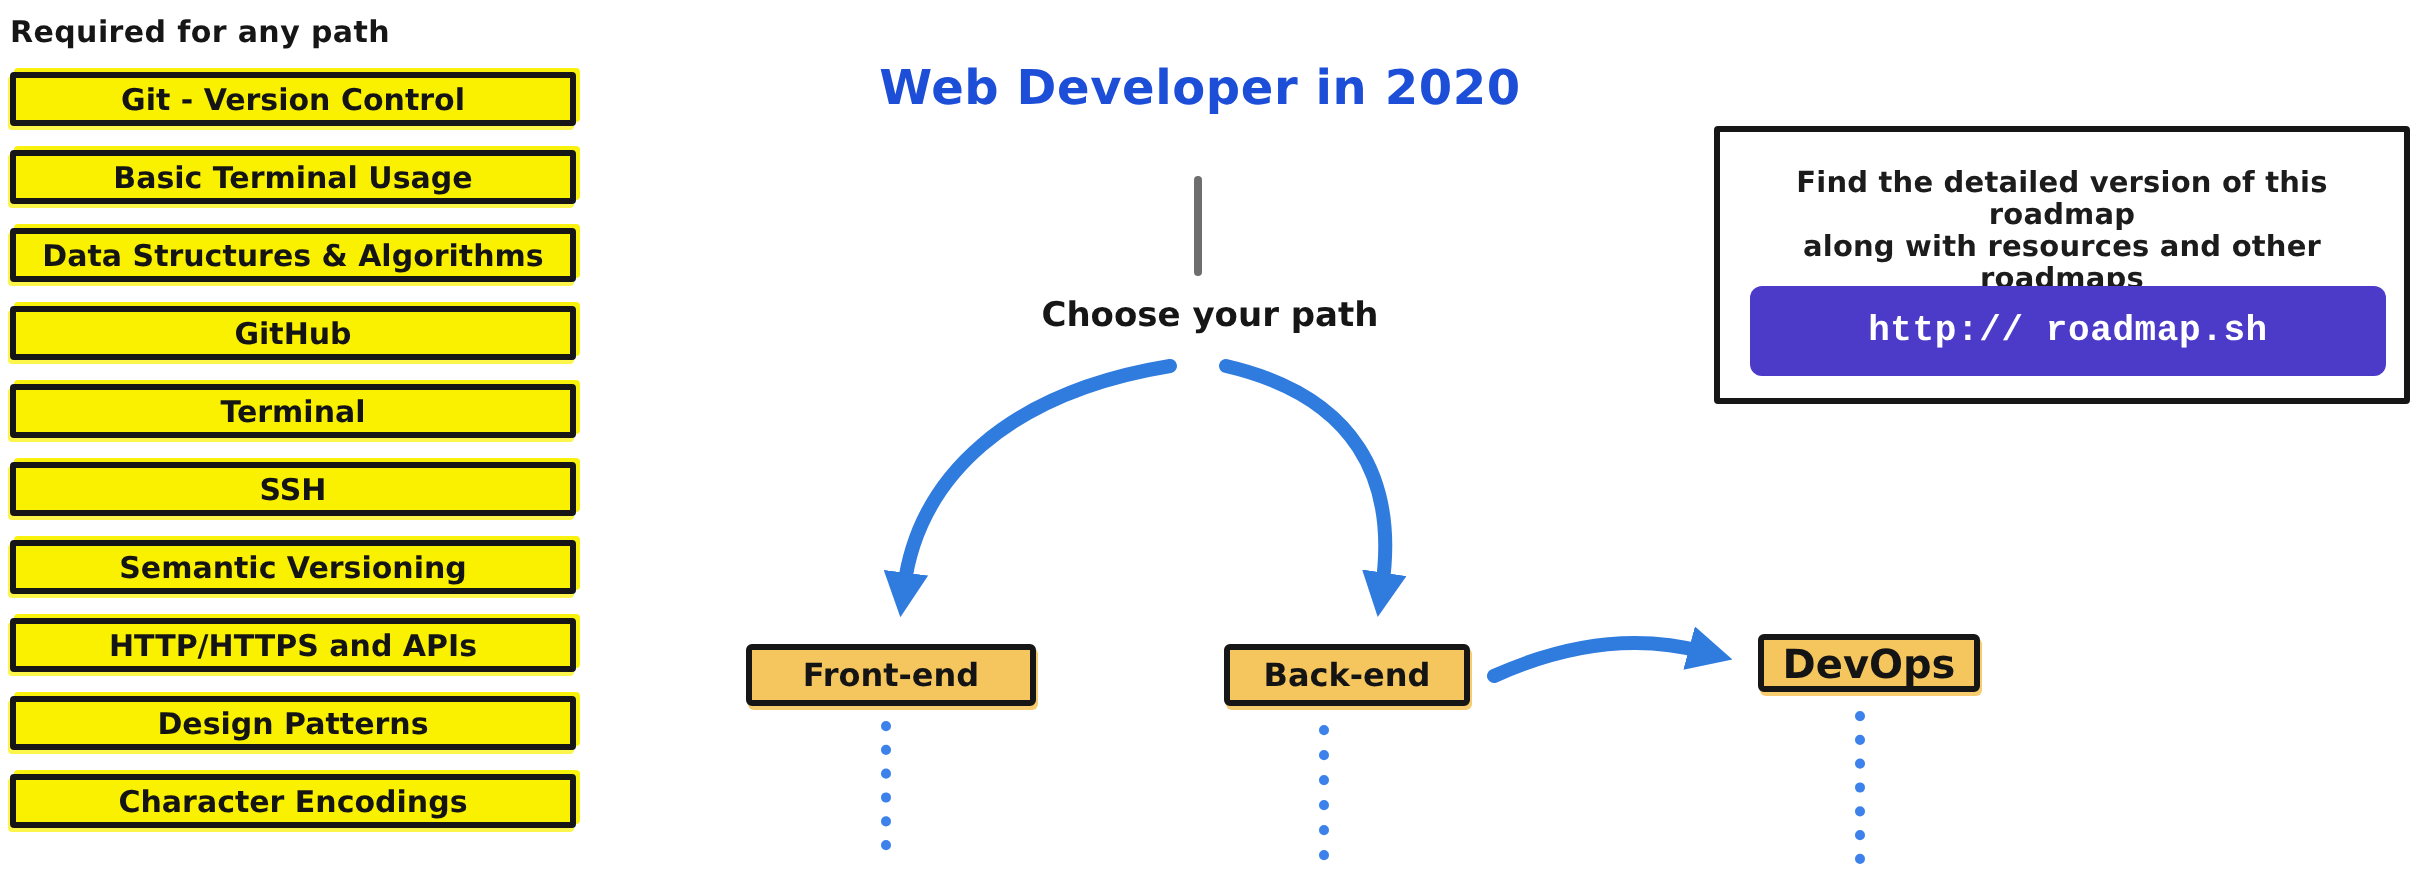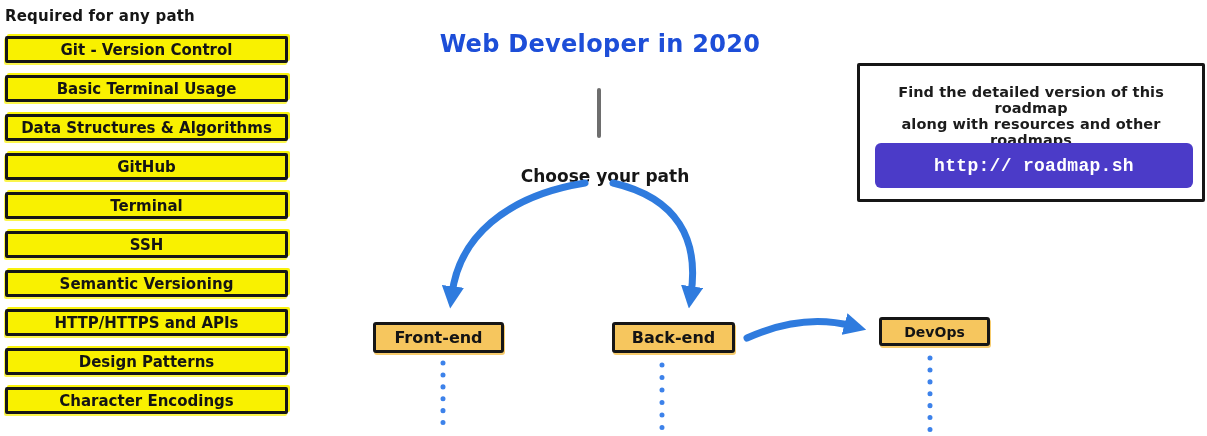--- a/index.html
+++ b/index.html
@@ -29,33 +29,33 @@
   .title {
     position:absolute; left:350px; top:30px; width:500px; text-align:center;
     font-size:24px; font-weight:bold; color:#1d4ed8; letter-spacing:.3px;
   }
   .stem-line {
     position:absolute; left:597px; top:88px; width:4px; height:50px;
     background:#6E6E6E; border-radius:2px;
   }
   .choose {
     position:absolute; left:460px; top:148px; width:290px; text-align:center;
-    font-size:17px; font-weight:bold; color:#161616;margin-top:18px;
+    font-size:17px; font-weight:bold; color:#161616;
   }
 
   
   .path-box {
     position:absolute; background:#F6C65E; border:3px solid #161616; border-radius:3px;
     display:flex; align-items:center; justify-content:center;
     font-size:16px; font-weight:bold; color:#141414;
     box-shadow:1px 2px 0 rgba(246,198,94,.9);
   }
-  .path-frontend { left:373px; top:322px; width:131px; height:31px; }
+  .path-frontend { left:373px; top:322px; width:145px; height:31px; }
   .path-backend  { left:612px; top:322px; width:123px; height:31px; }
-  .path-devops   { left:879px; top:317px; width:111px; height:29px; font-size:14px; }
+  .path-devops   { left:879px; top:317px; width:111px; height:29px; font-size:20px; }
 
   
   .arrows-svg { position:absolute; left:0; top:0; pointer-events:none; }
 
   
   .info-box {
     position:absolute; left:857px; top:35px; width:348px; height:139px;
     background:#ffffff; border:3px solid #161616; border-radius:2px;margin-top:28px;
   }
   .info-line {

